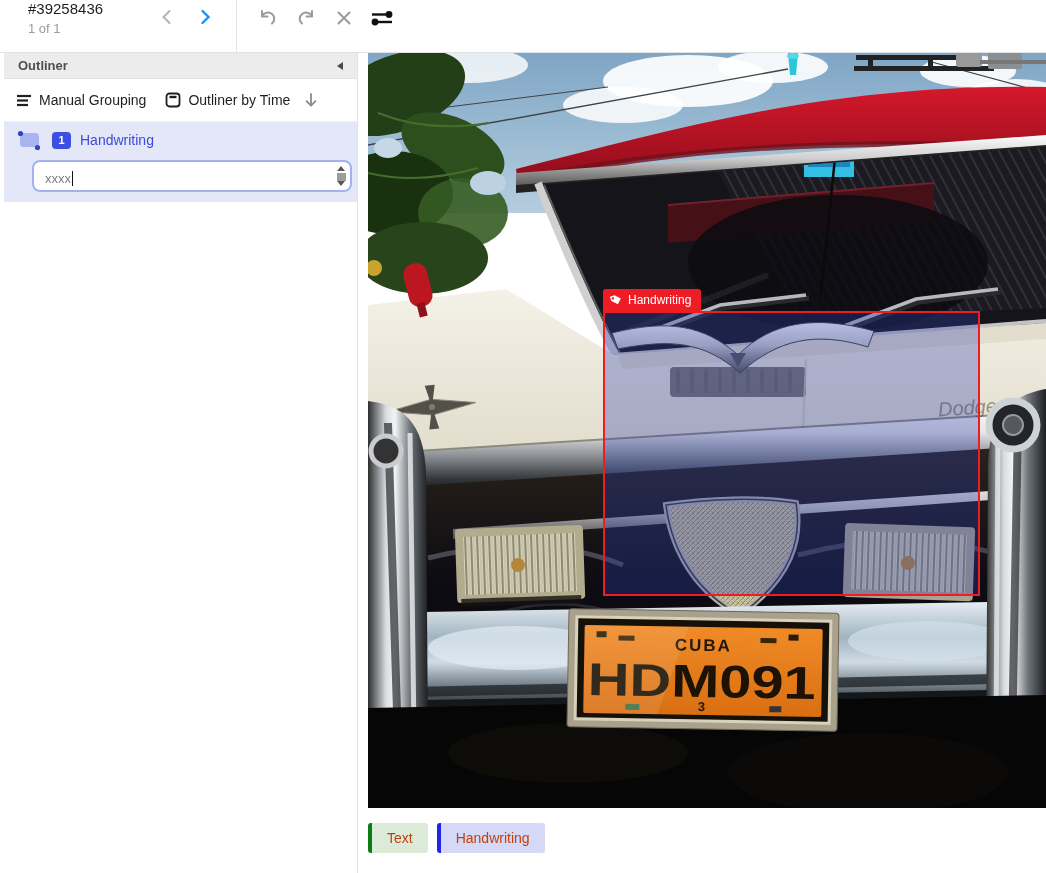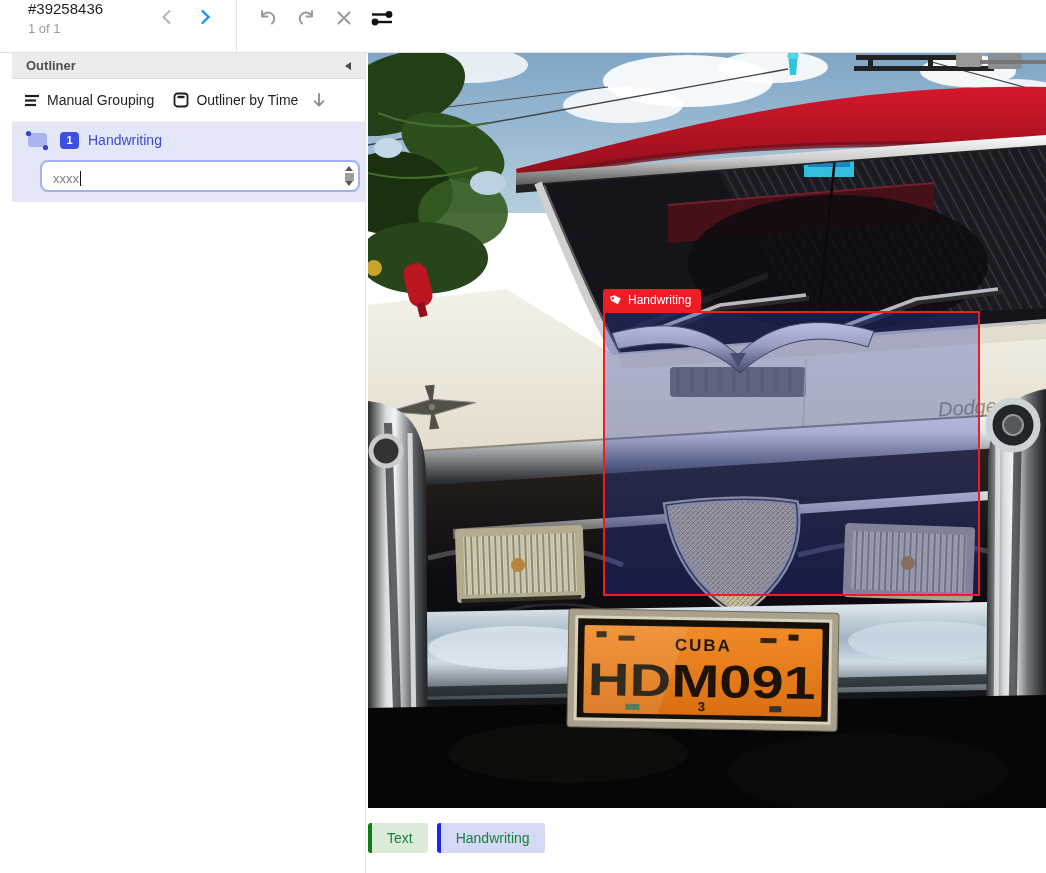--- a/index.html
+++ b/index.html
@@ -10,21 +10,21 @@
   .topbar { position:absolute; left:0; top:0; width:1046px; height:53px; background:#fff;
             border-bottom:1px solid #e2e2e2; display:flex; }
   .task-block { padding-left:28px; width:150px; }
   .task-title { font-size:15px; color:#1f1f1f; line-height:18px; }
   .task-counter { font-size:13px; color:#9b9b9b; margin-top:3px; }
   .nav-btn { width:34px; height:34px; display:flex; align-items:center; justify-content:center; cursor:pointer; }
   .tool-divider { width:1px; height:53px; background:#e4e4e4; margin:0 12px 0 14px; }
   .icon-btn { width:38px; height:36px; display:flex; align-items:center; justify-content:center; cursor:pointer; }
 
   
-  .outliner { position:absolute; left:12px; top:53px; width:354px; height:820px; background:#fff;
+  .outliner { position:absolute; left:4px; top:53px; width:354px; height:820px; background:#fff;
               border-right:1px solid #e3e3e3; }
   .outliner-header { height:26px; background:#ececec; display:flex; align-items:center;
                      justify-content:space-between; padding:0 12px 0 14px; border-bottom:1px solid #e0e0e0; }
   .outliner-title { font-size:13px; font-weight:bold; color:#4f4f4f; }
   .collapse-btn { cursor:pointer; display:flex; align-items:center; }
   .controls-row { height:43px; display:flex; align-items:center; padding:8px 12px; border-bottom:1px solid #f1f1f1; }
   .ctrl { display:flex; align-items:center; gap:7px; font-size:14px; color:#1f1f1f; cursor:pointer; }
   .ctrl + .ctrl { margin-left:19px; }
   .sort-btn { margin-left:14px; cursor:pointer; display:flex; align-items:center; }
 
@@ -52,21 +52,21 @@
   .canvas svg.photo { position:absolute; left:0; top:0; }
   .bbox { position:absolute; left:235px; top:258px; width:377px; height:285px;
           border:2px solid #ee1c25; background:rgba(45,65,170,0.33); cursor:move; }
   .bbox-tag { position:absolute; left:235px; top:236px; height:22px; background:#ee1c25;
               border-radius:3px 3px 0 0; color:#fff; font-size:12px; display:flex; align-items:center;
               gap:6px; padding:0 10px 0 7px; cursor:pointer; }
 
   
   .labels-row { position:absolute; left:368px; top:823px; display:flex; gap:9px; }
   .label-chip { height:30px; display:flex; align-items:center; padding:0 15px; font-size:14px;
-                color:#15803d; border-left:4px solid; border-radius:3px; cursor:pointer; }
+                color:#c2410c; border-left:4px solid; border-radius:3px; cursor:pointer; }
   .chip-text { background:#dcead8; border-color:#0a7d14; }
   .chip-handwriting { background:#d5d9f6; border-color:#2025e8; }
 </style>
 </head>
 <body>
 
 <div class="topbar">
   <div class="task-block">
     <div class="task-title">#39258436</div>
     <div class="task-counter">1 of 1</div>

